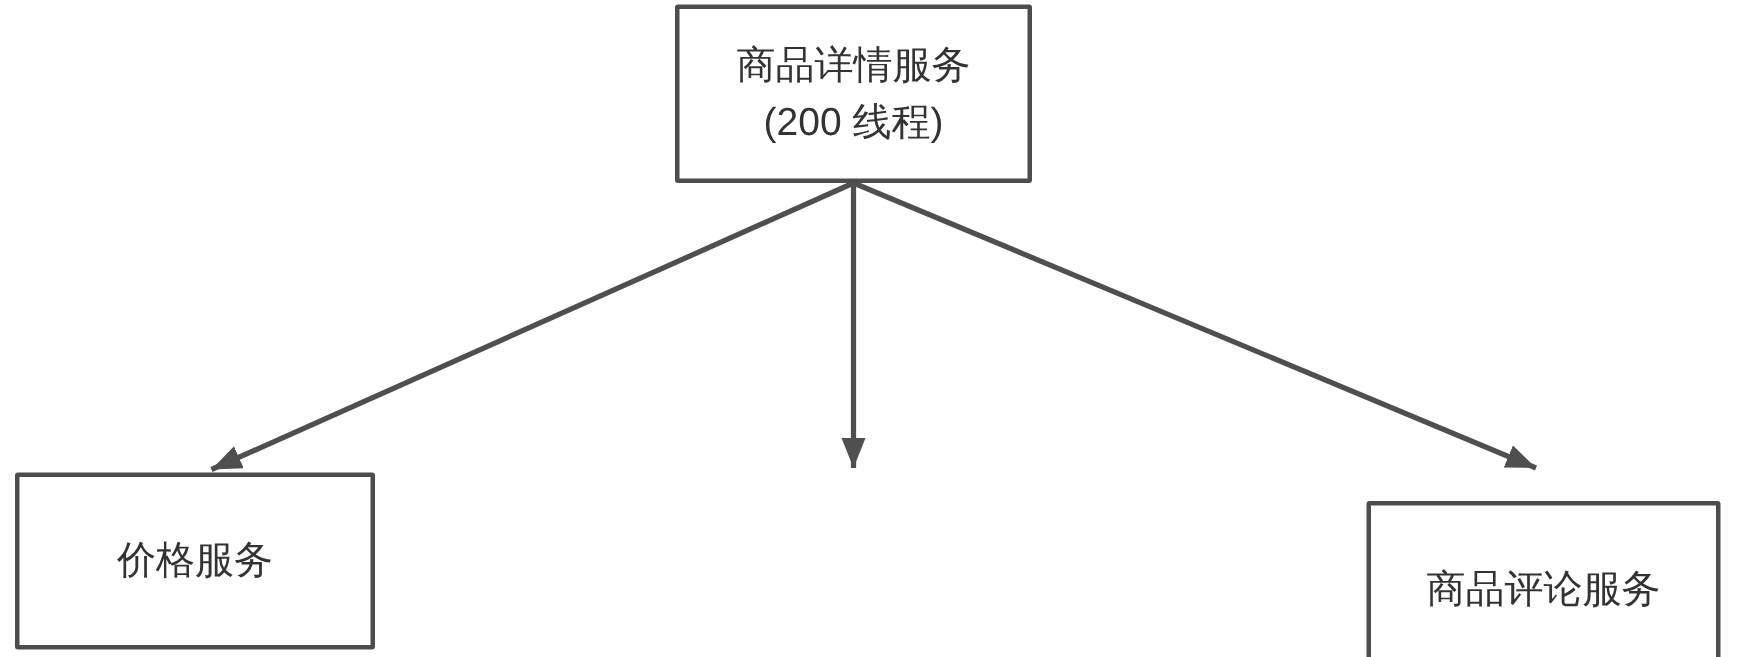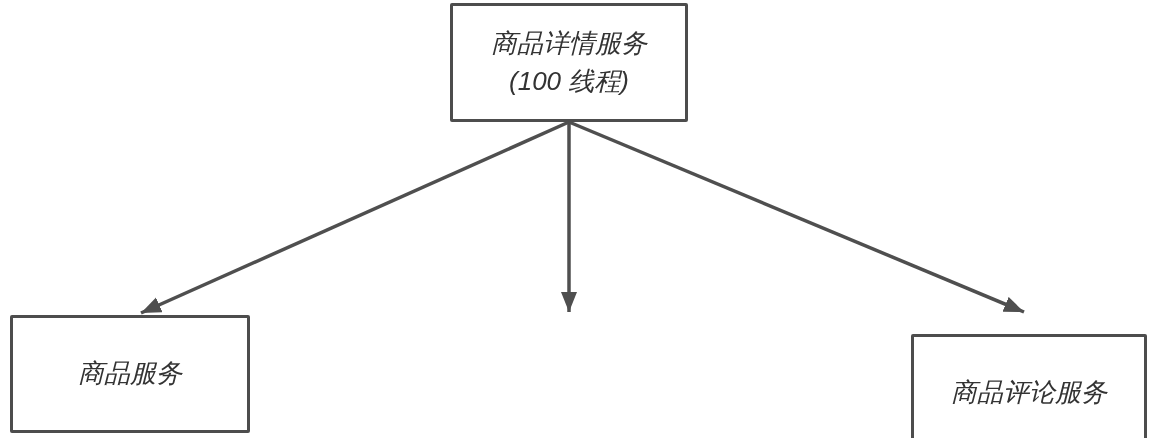--- a/index.html
+++ b/index.html
@@ -7,21 +7,20 @@
     padding: 0;
     background: #ffffff;
     font-family: "Liberation Sans", "DejaVu Sans", sans-serif;
   }
   .canvas {
     position: relative;
     width: 1158px;
     height: 438px;
     background: #ffffff;
     overflow: hidden;
-    font-style: italic;
   }
   .connectors {
     position: absolute;
     left: 0;
     top: 0;
     width: 1158px;
     height: 438px;
   }
   .node {
     position: absolute;
@@ -78,25 +77,25 @@
         <path d="M0,0 L20,8 L0,16 Z" fill="#4f4f4f"></path>
       </marker>
     </defs>
     <line x1="569" y1="122" x2="141" y2="313" stroke-width="3.5" marker-end="url(#arrowhead)" stroke="#4f4f4f"></line>
     <line x1="569" y1="122" x2="569" y2="312" stroke-width="3.5" marker-end="url(#arrowhead)" stroke="#4f4f4f"></line>
     <line x1="569" y1="122" x2="1024" y2="312" stroke-width="3.5" marker-end="url(#arrowhead)" stroke="#4f4f4f"></line>
   </svg>
 
   <div class="node node-root">
     <span class="node-line">商品详情服务</span>
-    <span class="node-line">(100 线程)</span>
+    <span class="node-line">(200 线程)</span>
   </div>
 
   <div class="node node-child-1">
-    <span class="node-line">商品服务</span>
+    <span class="node-line">价格服务</span>
   </div>
 
 
   <div class="node node-child-3">
     <span class="node-line">商品评论服务</span>
   </div>
 
 </div>
 
 </body></html>

